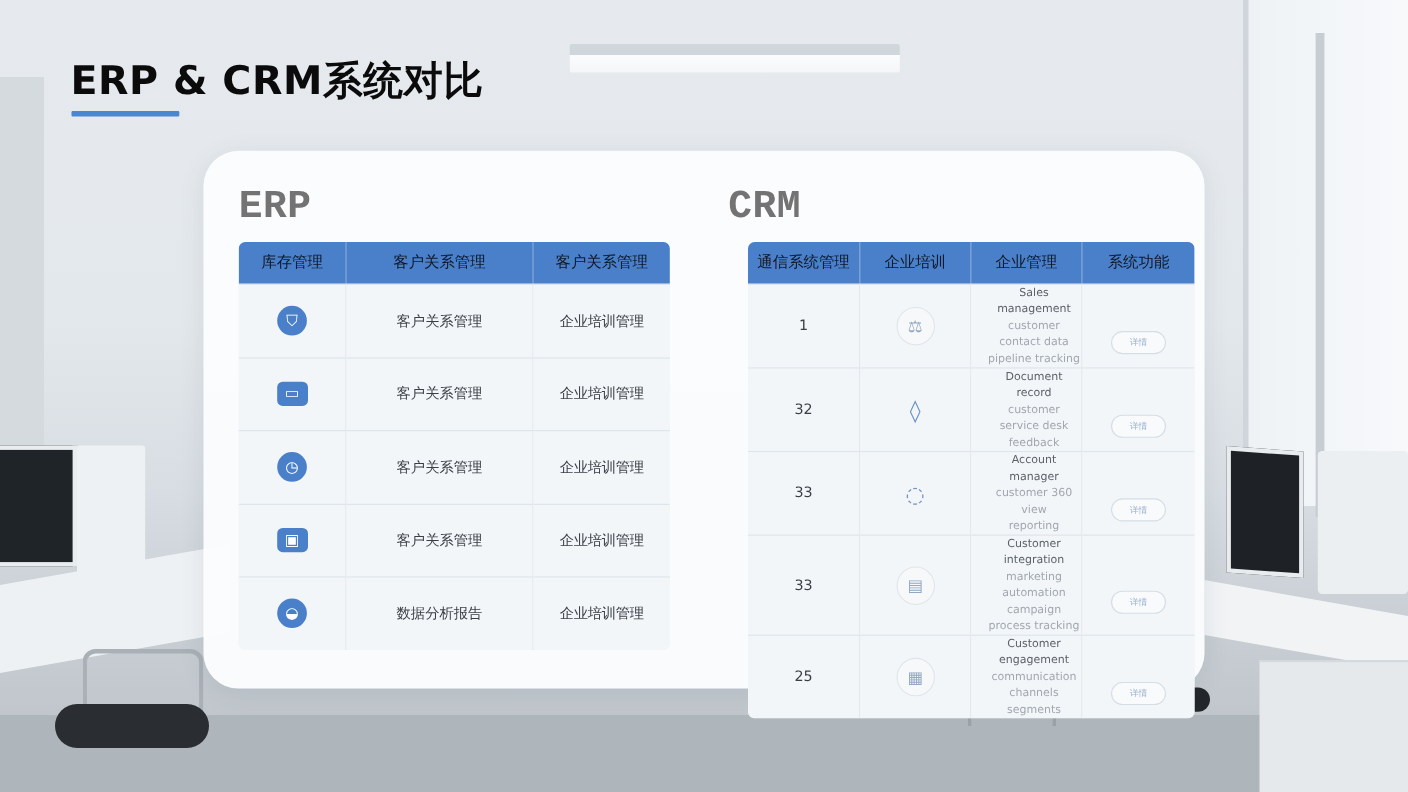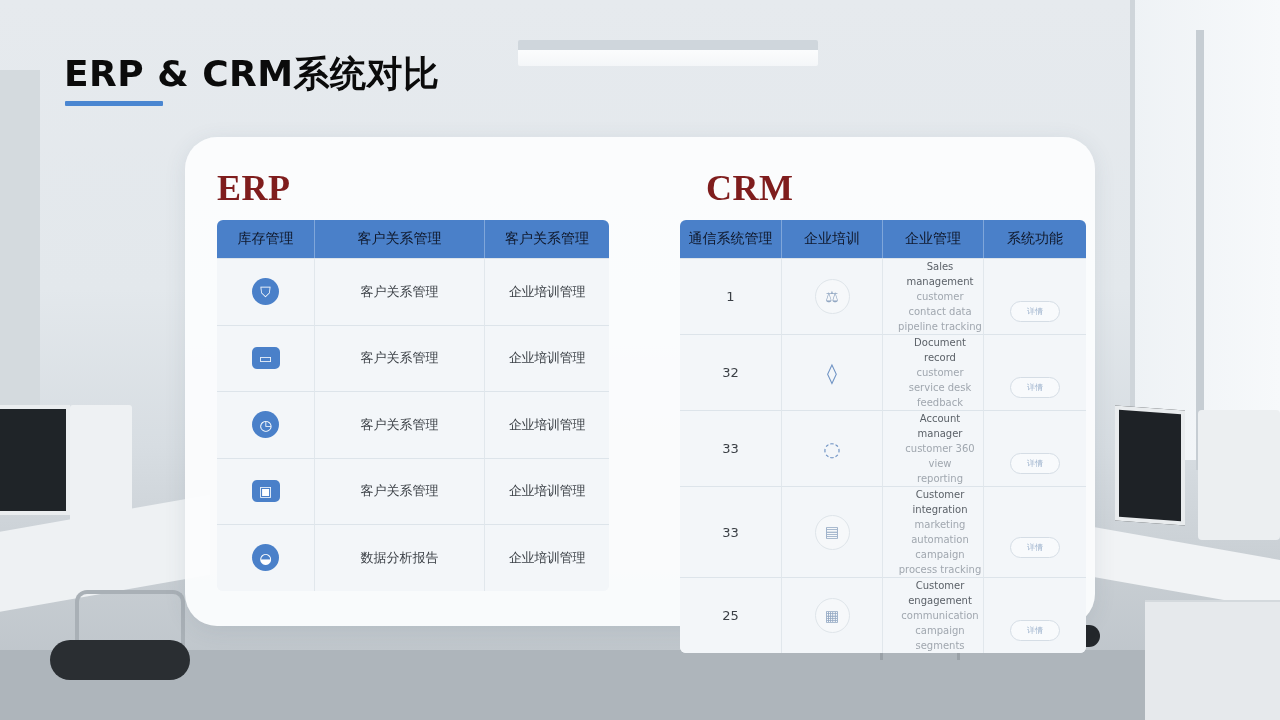--- a/index.html
+++ b/index.html
@@ -46,22 +46,22 @@
   
   .page-title { position: absolute; left: 64px; top: 40px; font-family: "DejaVu Sans", sans-serif;
     font-weight: 700; font-size: 36px; letter-spacing: 0.5px; color: #0b0b0b; line-height: 48px; margin-top: 10px; }
   .title-underline { position: absolute; left: 65px; top: 101px; width: 98px; height: 5px; background: #4a86d1; border-radius: 1px; }
 
   
   .card { position: absolute; left: 185px; top: 137px; width: 910px; height: 489px;
     background: rgba(251, 252, 253, 0.97); border-radius: 32px;
     box-shadow: 0 4px 22px rgba(60, 80, 100, 0.10); }
 
-  .section-title { position: absolute; top: 166px; font-family: Liberation Serif, serif; font-weight: 700;
-    font-size: 36px; color: #7f1d1d; letter-spacing: 0.5px; line-height: 44px; }
+  .section-title { position: absolute; top: 166px; font-family: Liberation Mono, monospace; font-weight: 700;
+    font-size: 36px; color: #737373; letter-spacing: 0.5px; line-height: 44px; }
 
   table.cmp { position: absolute; border-collapse: separate; border-spacing: 0; table-layout: fixed;
     border-radius: 6px; overflow: hidden; background: #f2f5f8; }
   table.cmp th { height: 38px; background: #4a80c9; color: #0f172a; font-weight: 400; font-size: 14px;
     text-align: center; border-right: 1px solid #7fa6da; }
   table.cmp th:last-child { border-right: none; }
   table.cmp td { height: 66.5px; text-align: center; vertical-align: middle;
     border-top: 1px solid #dde4ea; border-right: 1px solid #e1e7ec; background: #f3f6f9;
     font-size: 13px; color: #3a3f45; }
   table.cmp td:last-child { border-right: none; }
@@ -153,21 +153,21 @@
       <td class="faint">企业培训管理</td>
     </tr>
     <tr>
       <td><span class="erp-icon round">◒</span></td>
       <td>数据分析报告</td>
       <td class="faint">企业培训管理</td>
     </tr>
   </tbody>
 </table>
 
-<h2 class="section-title" style="left:662px;margin-left:44px;">CRM</h2>
+<h2 class="section-title" style="left:662px;">CRM</h2>
 <table class="cmp" id="crm-table">
   <colgroup>
       <col style="width:102px">
       <col style="width:101px">
       <col style="width:101px">
       <col style="width:102px">
     </colgroup>
   <thead>
     <tr>
       <th>通信系统管理</th>
@@ -215,19 +215,19 @@
         <span class="l2">marketing automation</span>
         <span class="l3">campaign process tracking</span>
       </td>
       <td><span class="pill-btn">详情</span></td>
     </tr>
     <tr>
       <td class="num">25</td>
       <td><span class="crm-icon">▦</span></td>
       <td class="desc">
         <span class="l1">Customer engagement</span>
-        <span class="l2">communication campaign</span>
+        <span class="l2">communication channels</span>
         <span class="l3">segments</span>
       </td>
       <td><span class="pill-btn">详情</span></td>
     </tr>
   </tbody>
 </table>
 
 </body></html>

